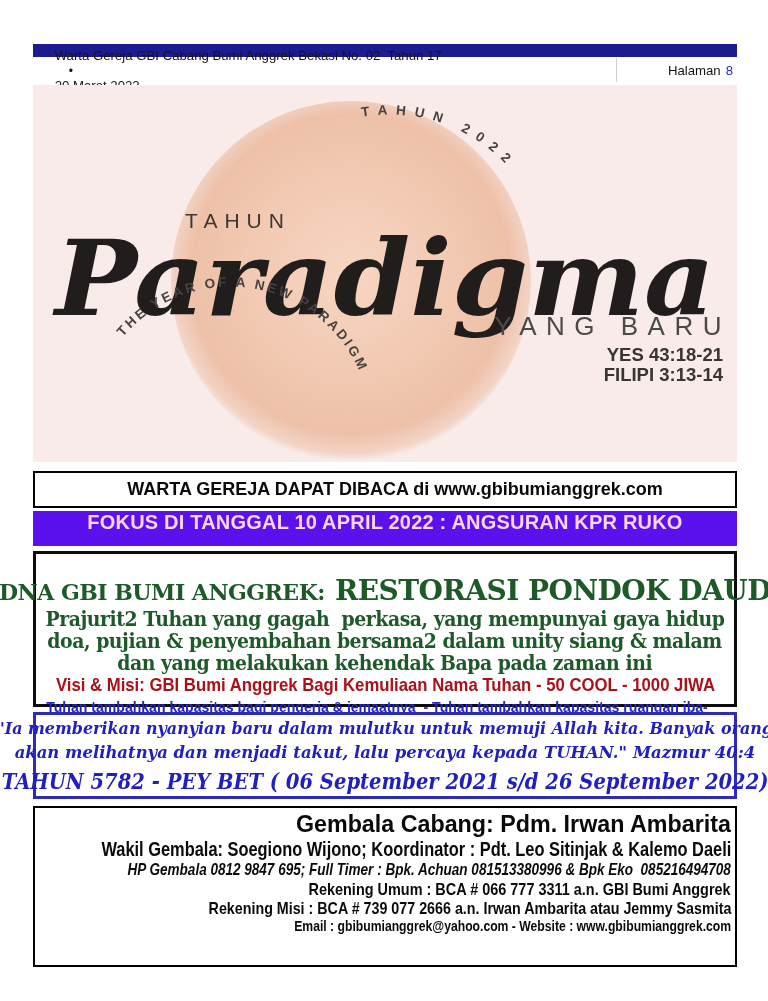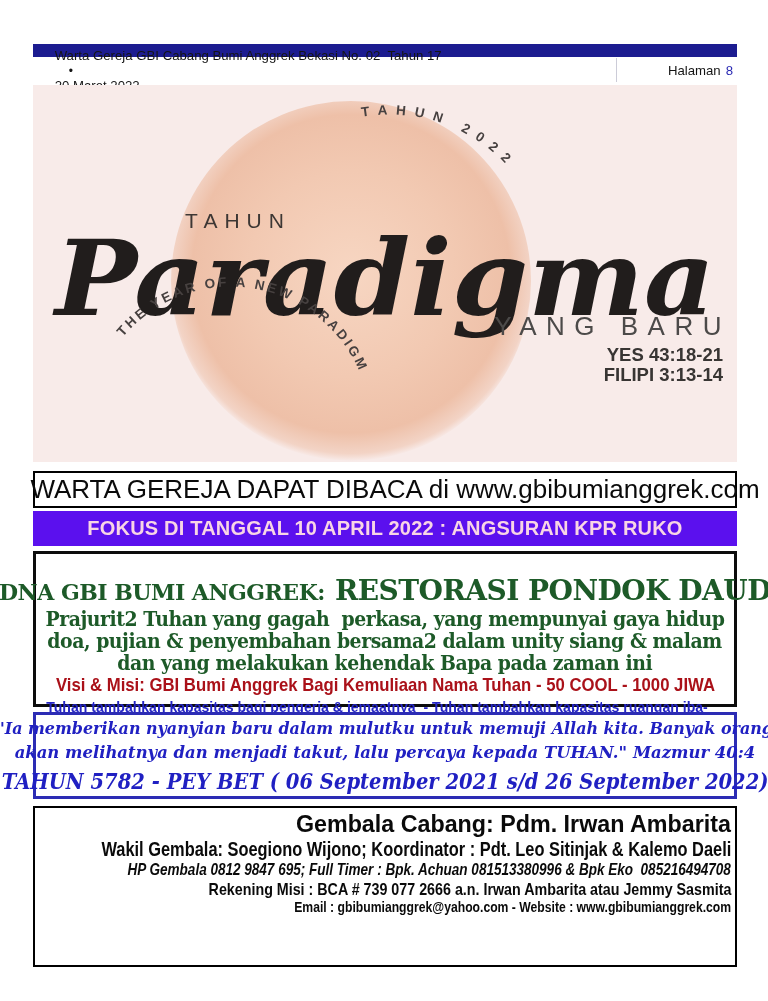--- a/index.html
+++ b/index.html
@@ -10,23 +10,23 @@
   .header-row{left:33px;top:57px;width:704px;height:26px;display:flex;align-items:center;font-size:13.2px;color:#141414;}
   .header-left{flex:1;padding-left:7px;white-space:pre;}
   .header-bullet{margin:0 14px;font-size:12px;}
   .header-right{width:116px;border-left:1px solid #ccccd8;height:24px;display:flex;align-items:center;justify-content:flex-end;padding-right:4px;gap:5px;}
   .page-num{color:#2a2ab4;}
   
   .banner{left:33px;top:85px;width:704px;height:377px;background:#f8ebe9;overflow:hidden;}
   .banner svg{display:block;}
   
   .notice{left:33px;top:471px;width:704px;height:37px;border:2.5px solid #000;box-sizing:border-box;background:#fff;display:flex;align-items:center;justify-content:center;}
-  .notice span{font-weight:normal;font-size:26px;color:#0a0a0a;white-space:pre;margin-left:20px;}
+  .notice span{font-weight:bold;font-size:18px;color:#0a0a0a;white-space:pre;margin-left:20px;}
   
-  .focus{left:33px;top:511px;width:704px;height:35px;background:#5b10ee;display:flex;align-items:center;justify-content:center;}
+  .focus{left:33px;top:511px;width:704px;height:35px;background:#5b10ee;display:flex;justify-content:center;}
   .focus span{font-weight:bold;font-size:20px;color:#f9d5e5;white-space:pre;letter-spacing:0.2px;}
   
   .dna{left:33px;top:551px;width:704px;height:156px;border:3px solid #0c0c0c;box-sizing:border-box;background:#fff;display:flex;flex-direction:column;justify-content:flex-start;padding-top:20px;}
   .dna-heading{display:flex;justify-content:center;align-items:baseline;gap:10px;color:#1d5a28;font-family:"DejaVu Serif",serif;font-weight:bold;height:34px;}
   .dna-heading .lbl{font-size:22px;letter-spacing:-0.5px;white-space:pre;}
   .dna-heading .ttl{font-size:28px;letter-spacing:-0.5px;white-space:pre;}
   .dna-body{display:flex;justify-content:center;height:22px;}
   .dna-body span{font-family:"DejaVu Serif",serif;font-weight:bold;font-size:20.5px;color:#1d5a28;white-space:pre;transform:scaleX(0.92);transform-origin:center;letter-spacing:-0.5px;}
   .visi{display:flex;justify-content:center;height:23px;margin-top:1px;}
   .visi span{font-weight:bold;font-size:19px;color:#aa1119;white-space:pre;transform:scaleX(0.88);transform-origin:center;}
@@ -144,19 +144,22 @@
 <div class="abs footer">
   <div class="fline f1">
       <span>Gembala Cabang: Pdm. Irwan Ambarita</span>
     </div>
   <div class="fline f2">
       <span>Wakil Gembala: Soegiono Wijono; Koordinator : Pdt. Leo Sitinjak &amp; Kalemo Daeli</span>
     </div>
   <div class="fline f4">
       <span>HP Gembala 0812 9847 695; Full Timer : Bpk. Achuan 081513380996 &amp; Bpk Eko  085216494708</span>
     </div>
+  <div class="fline f5">
+      <span>Rekening Umum : BCA # 066 777 3311 a.n. GBI Bumi Anggrek</span>
+    </div>
   <div class="fline f7">
       <span>Rekening Misi : BCA # 739 077 2666 a.n. Irwan Ambarita atau Jemmy Sasmita</span>
     </div>
   <div class="fline f8">
       <span>Email : gbibumianggrek@yahoo.com - Website : www.gbibumianggrek.com</span>
     </div>
 </div>
 
 </body></html>

